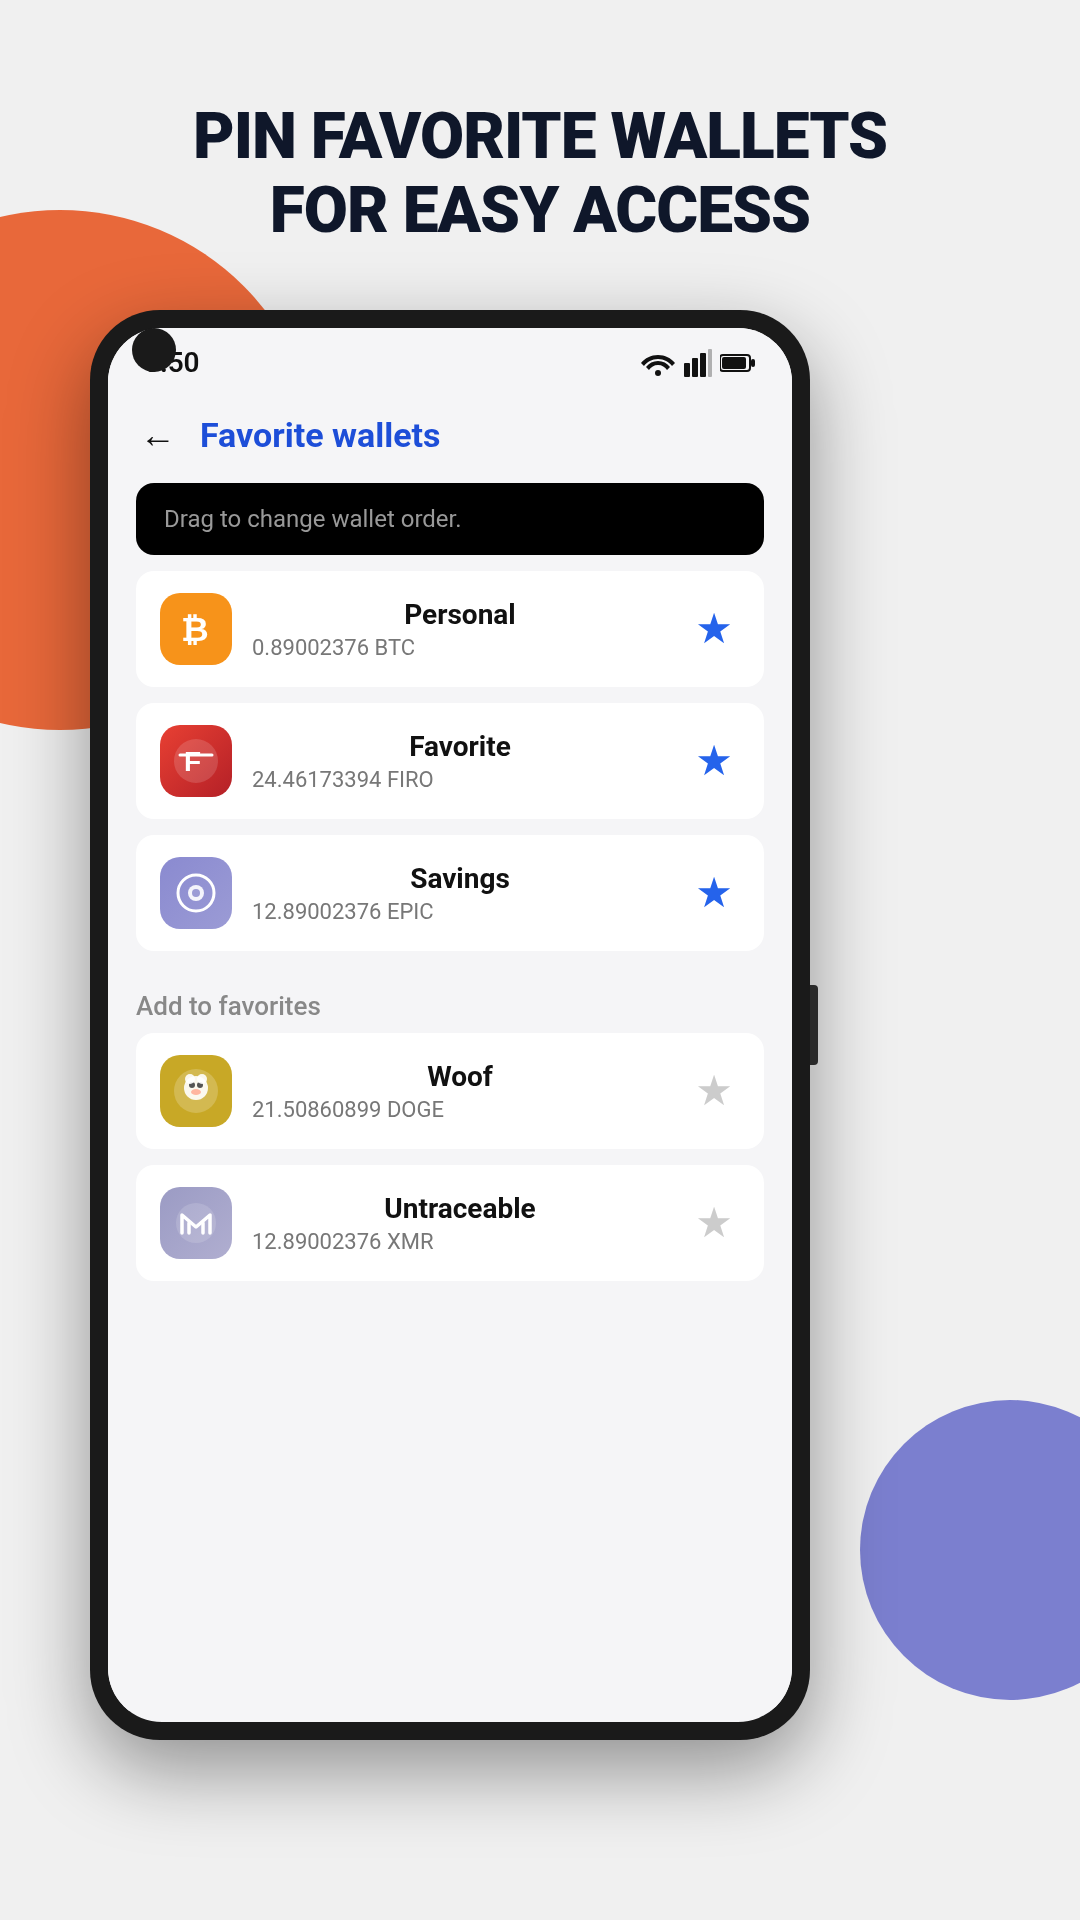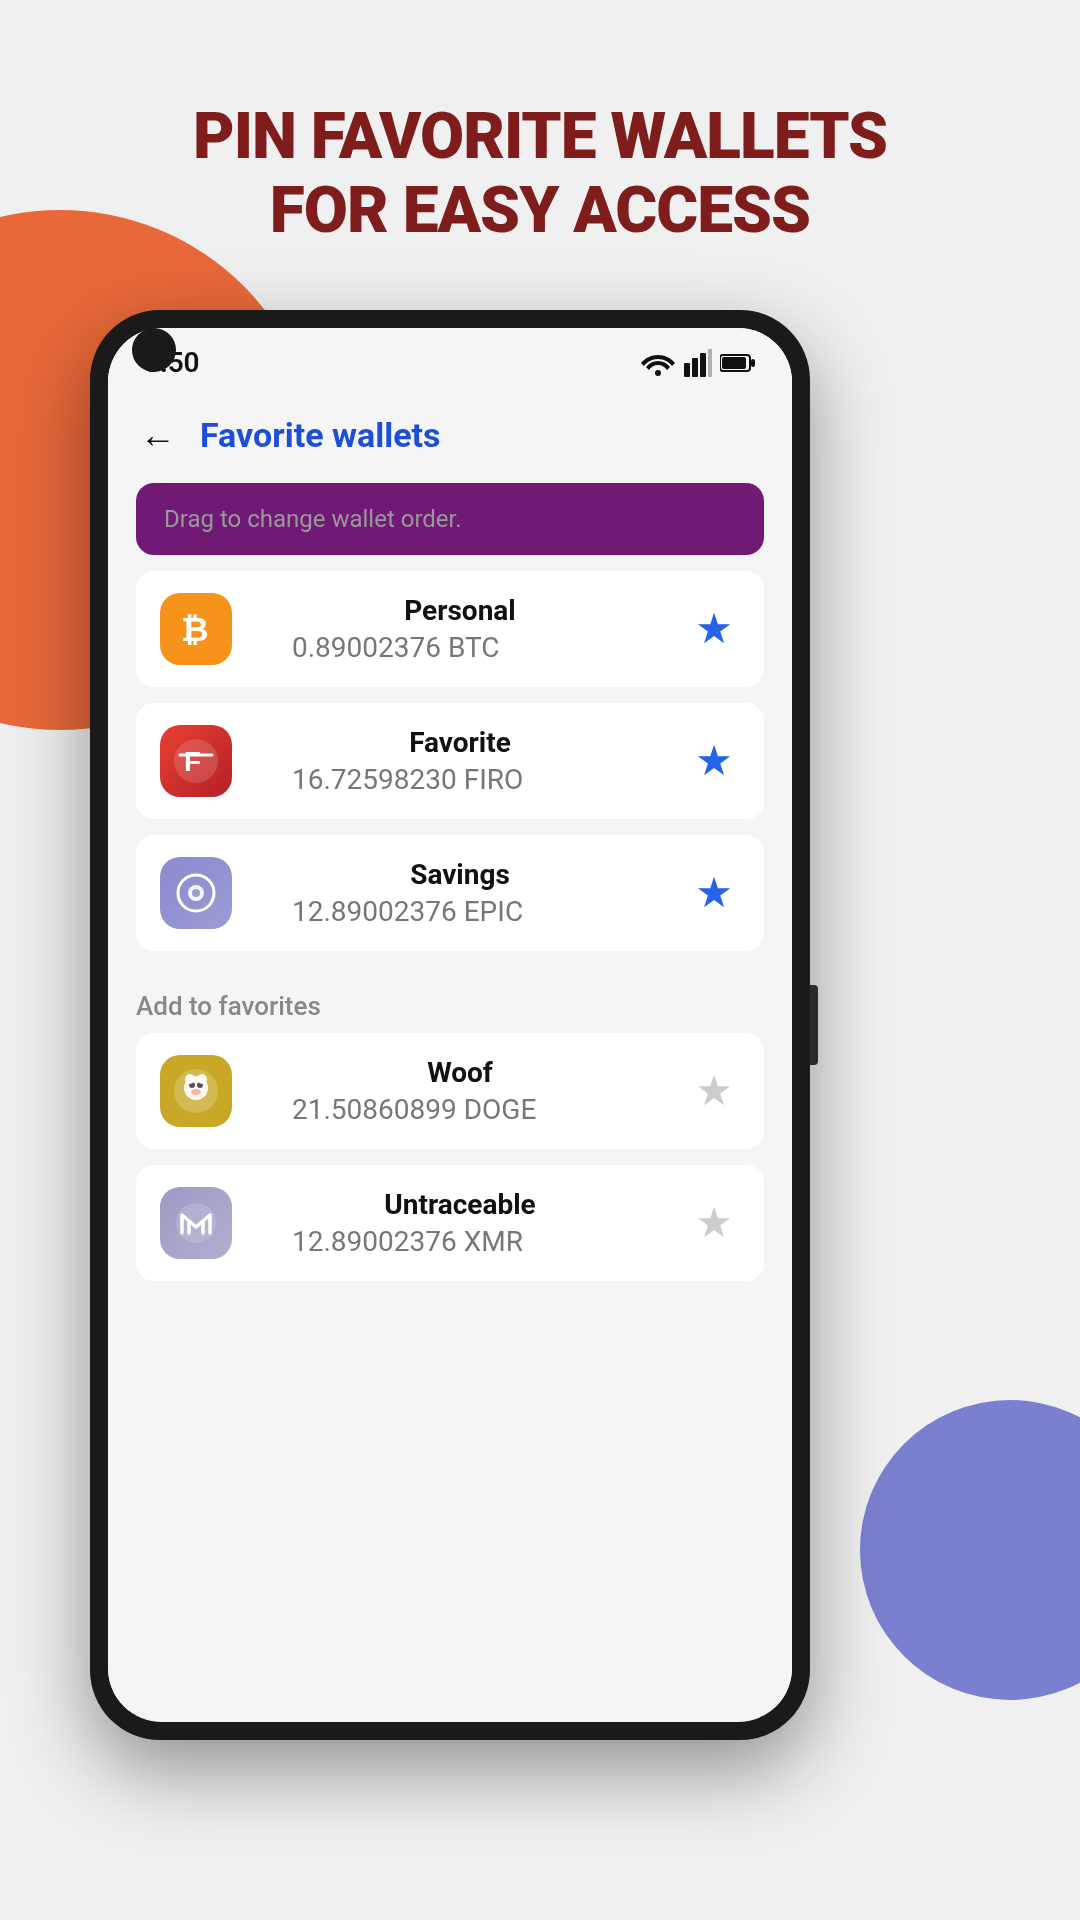--- a/index.html
+++ b/index.html
@@ -43,21 +43,21 @@
       top: 100px;
       left: 0;
       right: 0;
       text-align: center;
       z-index: 1;
     }
 
     .page-headline h1 {
       font-size: 64px;
       font-weight: 900;
-      color: #7f1d1d;
+      color: #0f172a;
       line-height: 1.15;
       letter-spacing: -1px;
       text-transform: uppercase;
     }
 
     
     .phone-frame {
       position: absolute;
       top: 310px;
       left: 90px;
@@ -151,21 +151,21 @@
 
     .screen-title {
       font-size: 34px;
       font-weight: 700;
       color: #1d4ed8;
     }
 
     
     .drag-hint {
       margin: 10px 28px 16px 28px;
-      background: #701a75;
+      background: #000000;
       border-radius: 18px;
       padding: 22px 28px;
       font-size: 24px;
       color: #999;
     }
 
     
     .wallet-list {
       padding: 0 28px;
     }
@@ -217,23 +217,22 @@
 
     .wallet-name {
       font-size: 28px;
       font-weight: 700;
       color: #111;
       margin-bottom: 4px;
       text-align: center;
     }
 
     .wallet-balance {
-      font-size: 28px;
+      font-size: 22px;
       color: #777;
-      margin-left: 40px;
     }
 
     .star-btn {
       width: 52px;
       height: 52px;
       display: flex;
       align-items: center;
       justify-content: center;
       cursor: pointer;
       font-size: 42px;
@@ -343,21 +342,21 @@
         <div class="wallet-item">
           <div class="wallet-icon firo">
             <svg width="52" height="52" viewBox="0 0 52 52" fill="none">
               <circle cx="26" cy="26" r="22" fill="rgba(255,255,255,0.15)"></circle>
               <text x="14" y="36" font-size="28" font-weight="900" font-family="Arial" fill="white">F</text>
               <path d="M10 20 L42 20" stroke="white" stroke-width="3" stroke-linecap="round"></path>
             </svg>
           </div>
           <div class="wallet-info">
             <div class="wallet-name">Favorite</div>
-            <div class="wallet-balance">16.72598230 FIRO</div>
+            <div class="wallet-balance">24.46173394 FIRO</div>
           </div>
           <div class="star-btn star-filled">★</div>
         </div>
 
         <div class="wallet-item">
           <div class="wallet-icon epic">
             <svg width="52" height="52" viewBox="0 0 52 52" fill="none">
               <circle cx="26" cy="26" r="18" stroke="white" stroke-width="3" fill="none"></circle>
               <circle cx="26" cy="26" r="8" fill="white" fill-opacity="0.9"></circle>
               <circle cx="26" cy="26" r="4" fill="#9b9bd5"></circle>

